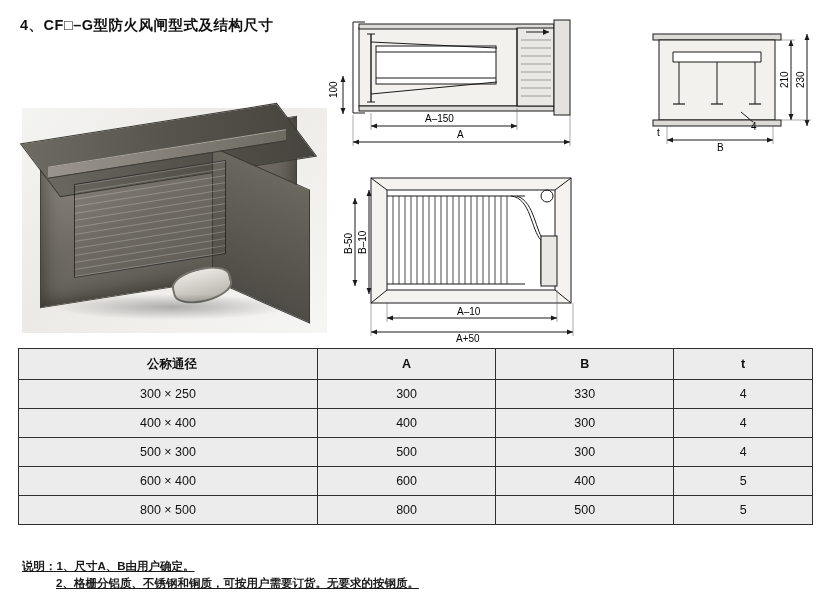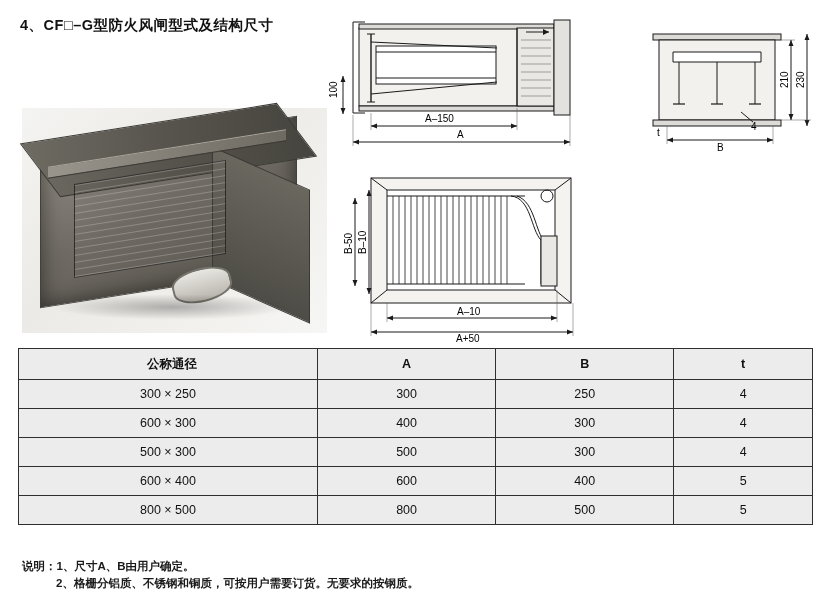--- a/index.html
+++ b/index.html
@@ -160,21 +160,21 @@
   .notes {
     position: absolute;
     left: 22px;
     top: 558px;
     font-size: 11.5px;
     line-height: 17px;
     font-weight: bold;
     color: #1a1a1a;
     width: 790px;
   }
-  .notes div { white-space: nowrap; }
+  .notes div { white-space: nowrap; text-decoration: underline; }
 
   svg text {
     font-family: "Liberation Sans", sans-serif;
   }
 </style>
 </head>
 <body>
 
 <div class="page">
 
@@ -387,25 +387,25 @@
         <th class="col-name">公称通径</th>
         <th class="col-a">A</th>
         <th class="col-b">B</th>
         <th class="col-t">t</th>
       </tr>
     </thead>
     <tbody>
       <tr>
         <td>300 × 250</td>
         <td>300</td>
-        <td>250</td>
+        <td>330</td>
         <td>4</td>
       </tr>
       <tr>
-        <td>600 × 300</td>
+        <td>400 × 400</td>
         <td>400</td>
         <td>300</td>
         <td>4</td>
       </tr>
       <tr>
         <td>500 × 300</td>
         <td>500</td>
         <td>300</td>
         <td>4</td>
       </tr>

